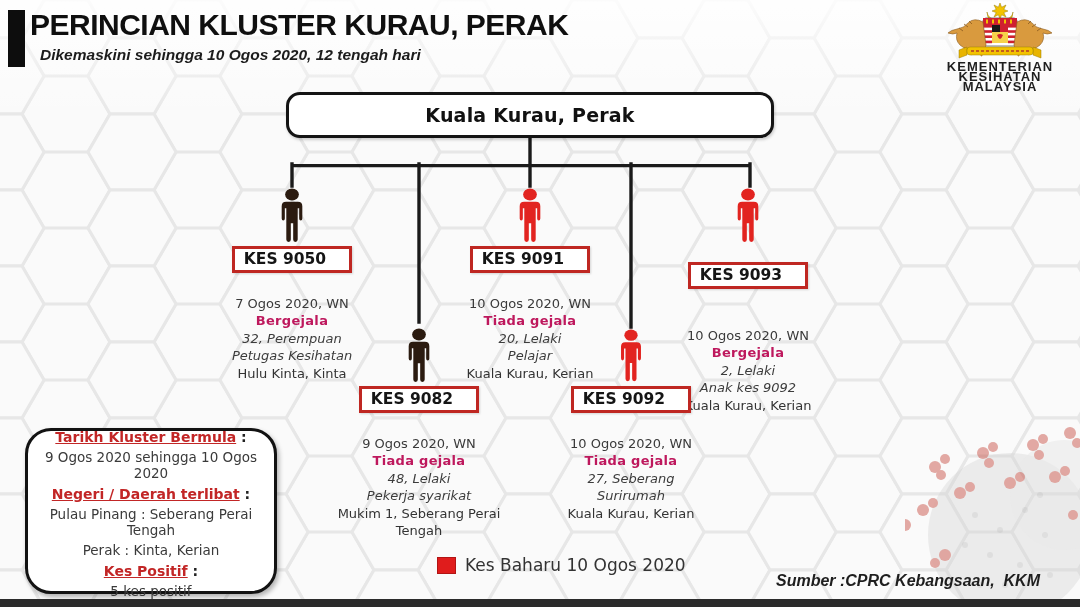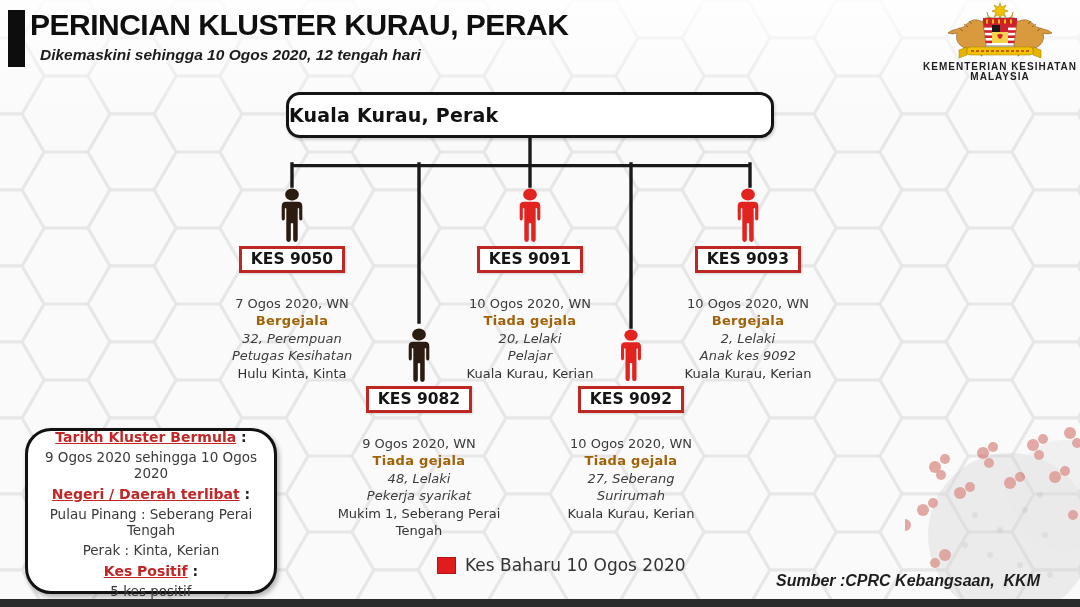--- a/index.html
+++ b/index.html
@@ -17,43 +17,43 @@
     font-weight:bold;font-size:30px;letter-spacing:-0.5px;color:#0f0f0f;
   }
   .page-subtitle{
     left:40px;top:46px;width:700px;
     font-style:italic;font-weight:bold;font-size:15.5px;color:#1c1c1c;
     font-family:"Liberation Sans","DejaVu Sans",sans-serif;
   }
   
   .ministry{left:922px;top:2px;width:156px;text-align:center;}
   .ministry svg{display:block;margin:0 auto;}
-  .ministry-line{font-family:"Liberation Sans",sans-serif;font-weight:bold;font-size:10px;
+  .ministry-line{font-family:"Liberation Sans",sans-serif;font-weight:bold;font-size:13px;
     letter-spacing:1px;color:#1f1f1f;line-height:10px;}
   
   .root-box{
     left:286px;top:92px;width:488px;height:46px;background:#ffffff;
     border:3.4px solid #141414;border-radius:14px;box-sizing:border-box;
-    display:flex;align-items:center;justify-content:flex-start;
+    display:flex;align-items:center;justify-content:center;
     box-shadow:1px 2px 3px rgba(0,0,0,0.18);
   }
   .root-label{font-weight:bold;font-size:19px;color:#111;
     font-family:"DejaVu Sans",sans-serif;letter-spacing:0.2px;}
   
   .case-col{width:184px;display:flex;flex-direction:column;align-items:center;}
   .person{height:55px;}
   .kes-box{
     margin-top:3px;background:#fff;border:3.2px solid #bf2722;
-    padding:1px 9px 2px 9px;font-weight:bold;font-size:15.5px;color:#151515;
+    padding:1px 23px 2px 9px;font-weight:bold;font-size:15.5px;color:#151515;
     font-family:"DejaVu Sans",sans-serif;box-shadow:1px 1px 2px rgba(0,0,0,0.15);
     white-space:nowrap;
   }
   .case-text{margin-top:22px;text-align:center;font-size:13px;line-height:17.4px;color:#333;}
   .case-text .t-date{color:#3a3a3a;}
-  .case-text .t-bold{font-weight:bold;color:#a16207;letter-spacing:0.3px;}
+  .case-text .t-bold{font-weight:bold;color:#be185d;letter-spacing:0.3px;}
   .case-text .t-ital{font-style:italic;color:#3c3c3c;}
   .case-text .t-loc{color:#333;}
   
   .info-box{
     left:25px;top:428px;width:252px;height:166px;background:#fff;
     border:3.6px solid #121212;border-radius:26px;box-sizing:border-box;
     box-shadow:2px 3px 5px rgba(0,0,0,0.3);
     display:flex;flex-direction:column;justify-content:center;
     text-align:center;padding:4px 6px;
   }
@@ -240,21 +240,21 @@
     <div class="kes-box">KES 9091</div>
     <div class="case-text">
       <div class="t-date">10 Ogos 2020, WN</div>
       <div class="t-bold">Tiada gejala</div>
       <div class="t-ital">20, Lelaki</div>
       <div class="t-ital">Pelajar</div>
       <div class="t-loc">Kuala Kurau, Kerian</div>
     </div>
   </div>
 
-  <div class="abs case-col z3" style="left:656px;top:188px;">
+  <div class="abs case-col z3" style="left:656px;top:188px;gap:16px;">
     <svg class="person" width="40" height="55" viewBox="0 0 40 56">
       <g fill="#e22420">
         <ellipse cx="20" cy="6.6" rx="7" ry="6"></ellipse>
         <path d="M14 14 L26 14 Q30.5 14 30.5 18.5 L30.5 31 Q30.5 33.2 28.9 33.2 Q27.3 33.2 27.3 31 L27.3 20.5 L25.8 20.5 L25.8 52.5 Q25.8 55 23.4 55 Q21.2 55 21.2 52.5 L21.2 36 L18.8 36 L18.8 52.5 Q18.8 55 16.6 55 Q14.2 55 14.2 52.5 L14.2 20.5 L12.7 20.5 L12.7 31 Q12.7 33.2 11.1 33.2 Q9.5 33.2 9.5 31 L9.5 18.5 Q9.5 14 14 14 Z"></path>
       </g>
     </svg>
     <div class="kes-box">KES 9093</div>
     <div class="case-text">
       <div class="t-date">10 Ogos 2020, WN</div>
       <div class="t-bold">Bergejala</div>

